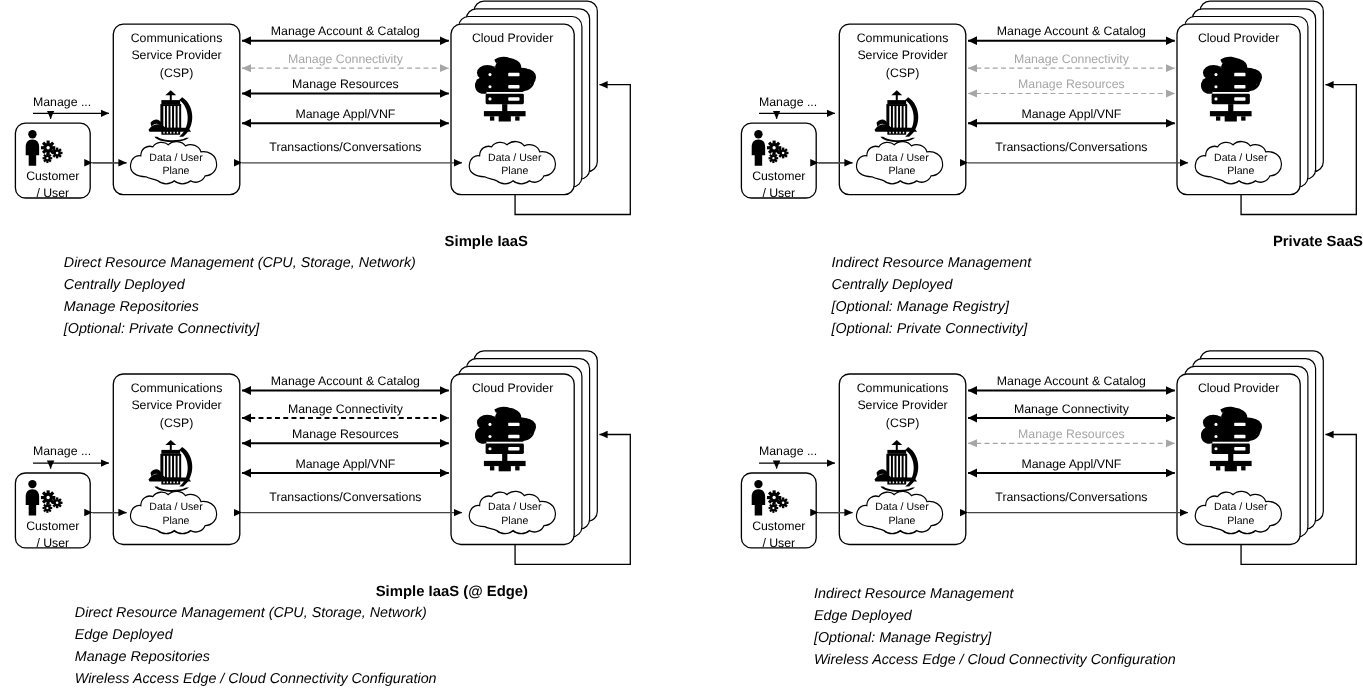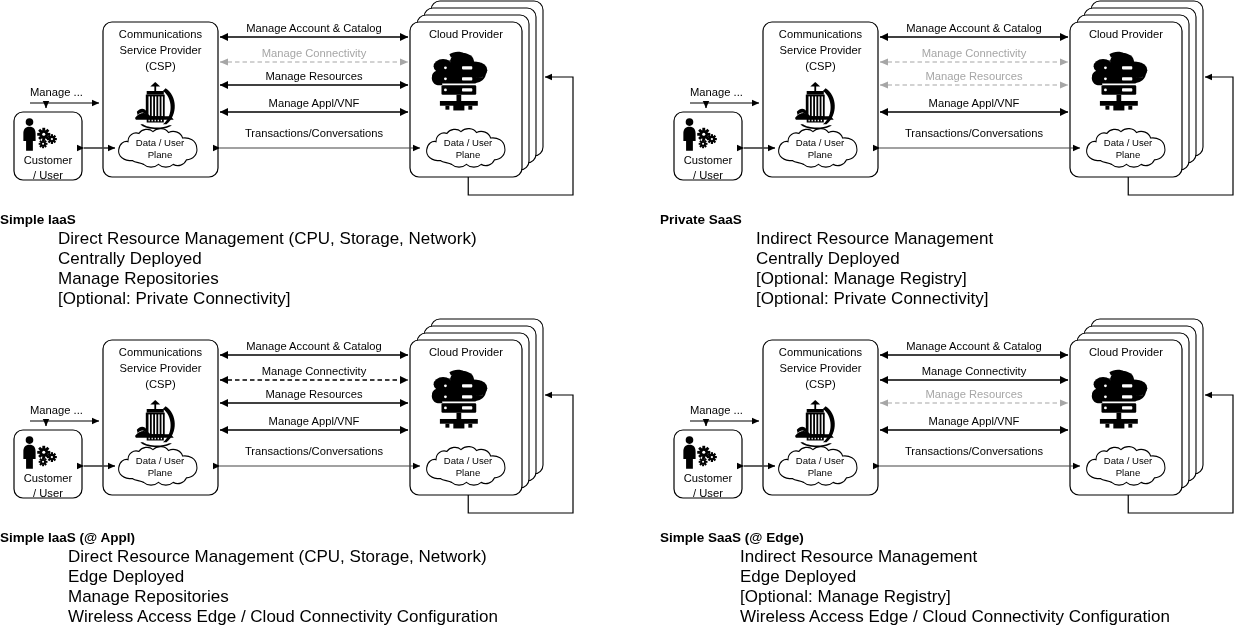--- a/index.html
+++ b/index.html
@@ -5,25 +5,25 @@
   html,body{margin:0;padding:0;background:#fff;}
   body{
     width:1239px;height:636px;position:relative;overflow:hidden;
     font-family:"Liberation Sans","DejaVu Sans",sans-serif;
     color:#000;
   }
   .panel{position:absolute;}
   .diagram{position:absolute;left:0;top:0;}
   .caption{position:absolute;left:0;top:0;width:100%;}
   .cap-title{
-    text-align:left;font-weight:bold;font-size:13.5px;
+    text-align:right;font-weight:bold;font-size:13.5px;
     letter-spacing:0px;margin-bottom:2px;
   }
   .cap-line{
-    font-size:17px;line-height:20px;white-space:nowrap;
+    font-size:13px;line-height:20px;white-space:nowrap;font-style:italic;
   }
   .cap-body{display:block;}
   svg{display:block;overflow:visible;}
   text{font-family:"Liberation Sans","DejaVu Sans",sans-serif;fill:#000;}
   .lbl{font-size:11.2px;}
   .boxlbl{font-size:11.2px;}
   .cloudlbl{font-size:9.6px;}
   .gray{fill:#a6a6a6;}
 </style>
 </head>
@@ -484,21 +484,21 @@
         <text class="lbl" x="314" y="107" text-anchor="middle">Manage Appl/VNF</text>
         <line x1="220" y1="112" x2="408" y2="112" stroke="#000000" stroke-width="1.7" marker-start="url(#ahs-b-u2)" marker-end="url(#ah-b-u2)"></line>
         <text class="lbl" x="314" y="137" text-anchor="middle">Transactions/Conversations</text>
         <line x1="420" y1="148" x2="220" y2="148" stroke="#444" stroke-width="1.2" marker-end="url(#ahs-sm-u2)"></line>
         <line x1="220" y1="148" x2="420" y2="148" stroke="none" marker-end="url(#ah-sm-u2)"></line>
         <line x1="115" y1="148" x2="84" y2="148" stroke="#444" stroke-width="1.2" marker-end="url(#ahs-sm-u2)"></line>
         <line x1="84" y1="148" x2="115" y2="148" stroke="#444" stroke-width="1.2" marker-end="url(#ah-sm-u2)"></line>
       </svg>
     </div>
     <div class="caption" style="top: 212px;">
-      <div class="cap-title" style="padding-right: 140px;">Simple IaaS (@ Appl)</div>
+      <div class="cap-title" style="padding-right: 140px;">Simple IaaS (@ Edge)</div>
       <div class="cap-body" style="padding-left: 68px;">
         <div class="cap-line">Direct Resource Management (CPU, Storage, Network)</div>
         <div class="cap-line">Edge Deployed</div>
         <div class="cap-line">Manage Repositories</div>
         <div class="cap-line">Wireless Access Edge / Cloud Connectivity Configuration</div>
       </div>
     </div>
   </div>
 <div class="panel" style="left:660px;top:318px;width:579px;height:318px;">
     <div class="diagram" style="left: 0px; top: 0px;">
@@ -641,21 +641,20 @@
         <text class="lbl" x="314" y="107" text-anchor="middle">Manage Appl/VNF</text>
         <line x1="220" y1="112" x2="408" y2="112" stroke="#000000" stroke-width="1.7" marker-start="url(#ahs-b-u3)" marker-end="url(#ah-b-u3)"></line>
         <text class="lbl" x="314" y="137" text-anchor="middle">Transactions/Conversations</text>
         <line x1="420" y1="148" x2="220" y2="148" stroke="#444" stroke-width="1.2" marker-end="url(#ahs-sm-u3)"></line>
         <line x1="220" y1="148" x2="420" y2="148" stroke="none" marker-end="url(#ah-sm-u3)"></line>
         <line x1="115" y1="148" x2="84" y2="148" stroke="#444" stroke-width="1.2" marker-end="url(#ahs-sm-u3)"></line>
         <line x1="84" y1="148" x2="115" y2="148" stroke="#444" stroke-width="1.2" marker-end="url(#ah-sm-u3)"></line>
       </svg>
     </div>
     <div class="caption" style="top: 212px;">
-      <div class="cap-title" style="padding-right: 0px;">Simple SaaS (@ Edge)</div>
       <div class="cap-body" style="padding-left: 80px;">
         <div class="cap-line">Indirect Resource Management</div>
         <div class="cap-line">Edge Deployed</div>
         <div class="cap-line">[Optional: Manage Registry]</div>
         <div class="cap-line">Wireless Access Edge / Cloud Connectivity Configuration</div>
       </div>
     </div>
   </div>
 
 </body></html>

